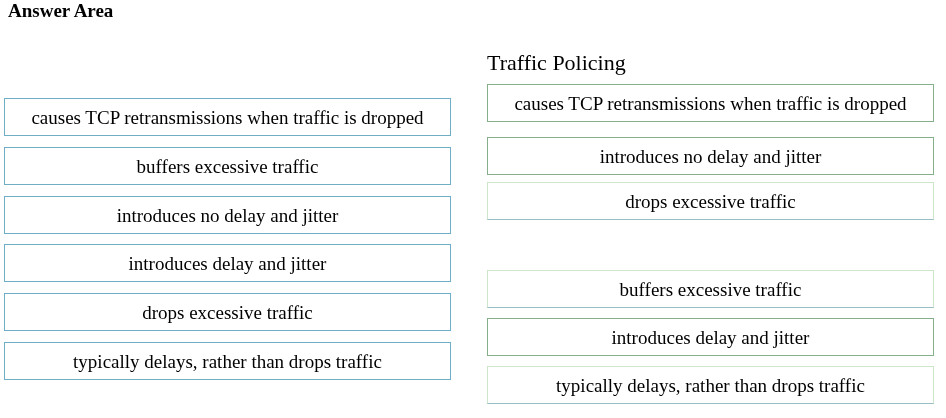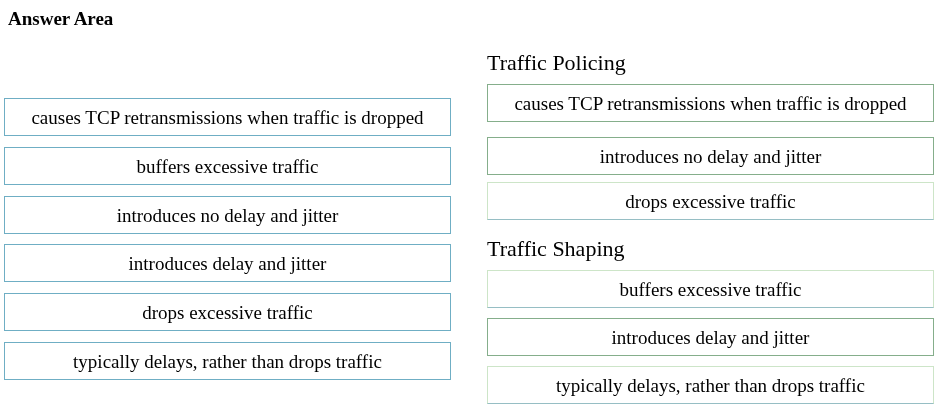--- a/index.html
+++ b/index.html
@@ -8,21 +8,21 @@
     width: 946px;
     height: 418px;
     background: #ffffff;
     font-family: "Liberation Serif", serif;
     color: #000000;
     overflow: hidden;
   }
   .title {
     position: absolute;
     left: 8px;
-    top: 8px;
+    top: 0;
     font-size: 19px;
     font-weight: bold;
   }
   .col-header {
     position: absolute;
     left: 487px;
     font-size: 22px;
     font-weight: normal;
   }
   .box {
@@ -59,18 +59,17 @@
   <div class="box src" style="top:196px">introduces no delay and jitter</div>
   <div class="box src" style="top:244px">introduces delay and jitter</div>
   <div class="box src" style="top:293px">drops excessive traffic</div>
   <div class="box src" style="top:342px">typically delays, rather than drops traffic</div>
 
   <div class="col-header" style="top:50px">Traffic Policing</div>
   <div class="box tgt strong" style="top:84px">causes TCP retransmissions when traffic is dropped</div>
   <div class="box tgt strong" style="top:137px">introduces no delay and jitter</div>
   <div class="box tgt light" style="top:182px">drops excessive traffic</div>
 
-  <div class="col-header" style="top:236px">Traffic Shaping</div>
   <div class="box tgt light" style="top:270px">buffers excessive traffic</div>
   <div class="box tgt strong" style="top:318px">introduces delay and jitter</div>
   <div class="box tgt light" style="top:366px">typically delays, rather than drops traffic</div>
 
 </div>
 
 </body></html>

